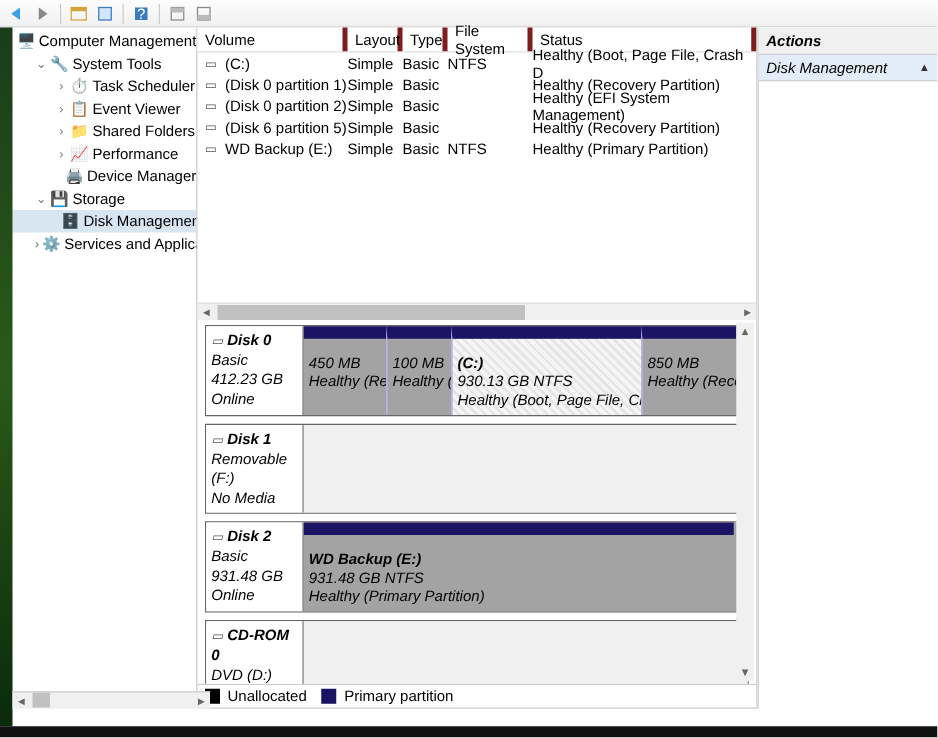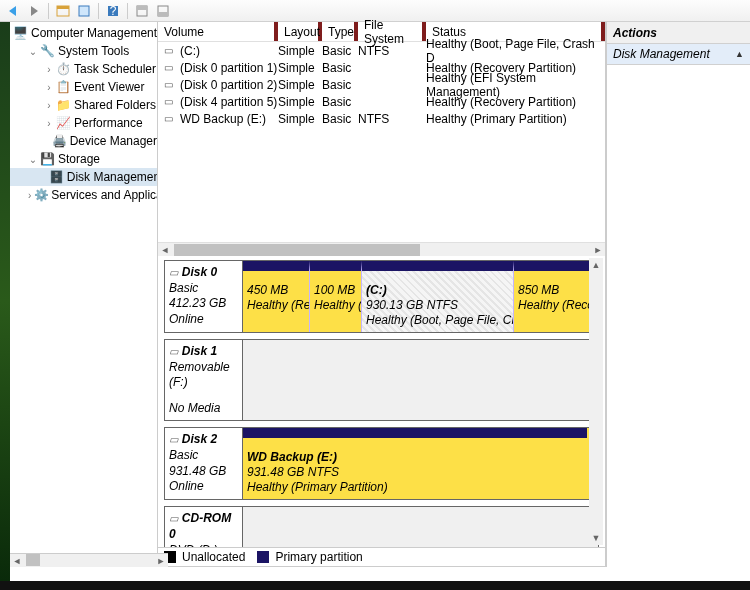--- a/index.html
+++ b/index.html
@@ -31,21 +31,21 @@
 .vrow .vicon{position:absolute; left:2px; top:1px;}
 
 .scrollh { height: 14px; background: #f0f0f0; display: flex; align-items: center; border-top: 1px solid #e0e0e0; }
 .sarrow { width: 14px; height: 14px; display:flex; align-items:center; justify-content:center; color:#666; font-size:9px;}
 .sthumb { height: 12px; background: #c1c1c1; }
 
 .graph { flex: 1; overflow: hidden; position:relative;}
 .diskrow { display: flex; border: 1px solid #666; margin: 4px 6px 6px 6px; font-style: italic; }
 .diskinfo { width: 78px; border-right: 1px solid #666; padding: 4px 4px; background:#fff; font-size:11px; line-height:1.3;}
 .diskinfo .dname{font-weight:bold;}
-.diskparts { flex: 1; display: flex; padding: 0; background:#fde047;}
+.diskparts { flex: 1; display: flex; padding: 0; background:#a3a3a3;}
 .part { border-top: 10px solid #1b1464; border-left: 1px solid #c4b5fd; padding: 12px 4px 4px 4px; font-size: 11px; line-height: 1.25; overflow:hidden;}
 .part:first-child{border-left:none;}
 .part .pl{white-space:nowrap;}
 .part.hatch{ background-image: repeating-linear-gradient(45deg,#f5f5f5 0,#f5f5f5 3px,#e5e5e5 3px,#e5e5e5 5px);}
 
 .legend { height: 20px; border-top: 1px solid #ccc; border-bottom:1px solid #ccc; display: flex; align-items: center; padding: 0 6px; gap: 4px; font-size: 11px;}
 .swatch{width:12px;height:12px;display:inline-block;margin-right:2px;}
 
 .actions { width: 144px; background: #fff; border-left: 1px solid #ccc; font-style: italic;}
 .actions .ahead{ background:#f0f0f0; padding:3px 6px; font-weight:bold; border-bottom:1px solid #d0d0d0; font-size:13px;}
@@ -196,21 +196,21 @@
           <div class="vc4">Healthy (Recovery Partition)</div>
         </div>
         <div class="vrow">
           <div class="vc0"><span class="vicon diskicon">▭</span><span>(Disk 0 partition 2)</span></div>
           <div class="vc1">Simple</div>
           <div class="vc2">Basic</div>
           <div class="vc3"></div>
           <div class="vc4">Healthy (EFI System Management)</div>
         </div>
         <div class="vrow">
-          <div class="vc0"><span class="vicon diskicon">▭</span><span>(Disk 4 partition 5)</span></div>
+          <div class="vc0"><span class="vicon diskicon">▭</span><span>(Disk 6 partition 5)</span></div>
           <div class="vc1">Simple</div>
           <div class="vc2">Basic</div>
           <div class="vc3"></div>
           <div class="vc4">Healthy (Recovery Partition)</div>
         </div>
         <div class="vrow">
           <div class="vc0"><span class="vicon diskicon">▭</span><span>WD Backup (E:)</span></div>
           <div class="vc1">Simple</div>
           <div class="vc2">Basic</div>
           <div class="vc3">NTFS</div>
@@ -255,21 +255,21 @@
               <div class="pl">850 MB</div>
               <div class="pl">Healthy (Recove</div>
             </div>
           </div>
         </div>
         <div class="diskrow">
           <div class="diskinfo">
             <div><span class="diskicon">▭</span> <span class="dname">Disk 1</span></div>
             <div>Removable (F:)</div>
             <div></div>
-            <div style="margin-top:10px">No Media</div>
+            <div style="">No Media</div>
           </div>
           <div class="diskparts" style="background: rgb(240, 240, 240); min-height: 56px;"></div>
         </div>
         <div class="diskrow">
           <div class="diskinfo">
             <div><span class="diskicon">▭</span> <span class="dname">Disk 2</span></div>
             <div>Basic</div>
             <div>931.48 GB</div>
             <div style="margin-top:0">Online</div>
           </div>

